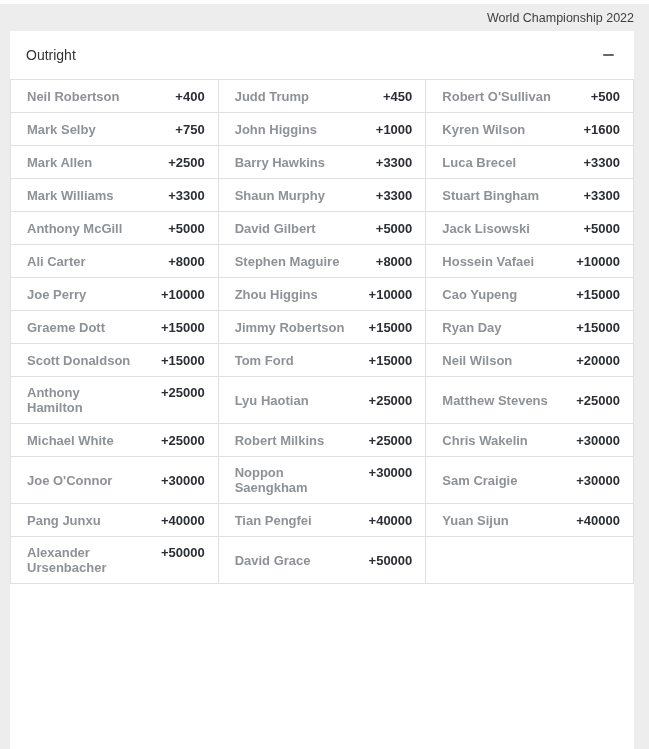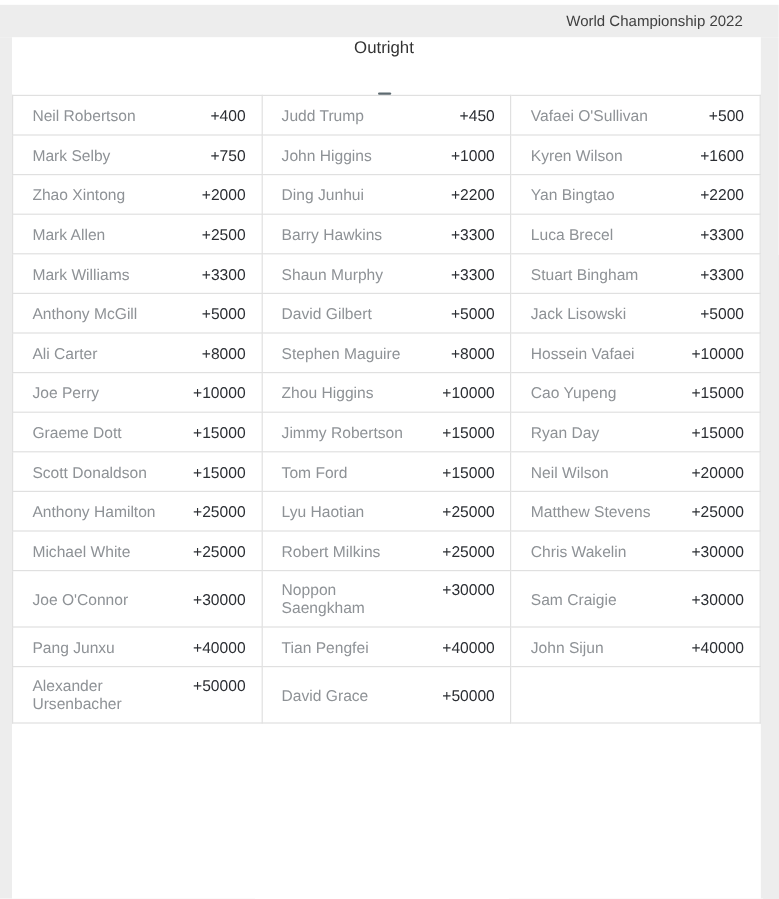--- a/index.html
+++ b/index.html
@@ -15,54 +15,54 @@
   * { margin: 0; padding: 0; box-sizing: border-box; }
   html, body {
     width: 649px; height: 749px; overflow: hidden;
     background: #ffffff;
     font-family: "Liberation Sans", "DejaVu Sans", sans-serif;
   }
   .top-strip { height: 4px; background: #ffffff; }
   .band {
     height: 27px; background: var(--band-bg);
     display: flex; align-items: center; justify-content: flex-end;
-    padding-right: 30px;
+    padding-right: 15px;
   }
   .band-title {
     font-size: 12.5px; color: var(--band-title-text);
   }
   .content {
     background: var(--band-bg);
     padding: 0 15px 0 10px;
     height: 718px;
   }
   .card {
     background: var(--card-bg);
     min-height: 718px;
   }
   .card-header {
     height: 48px;
     display: flex; align-items: center; justify-content: space-between;
     padding: 0 20px 0 16px;
     cursor: pointer;
-    flex-direction: column;
   }
   .card-title {
     font-size: 14px; color: var(--title-text);
   }
   .collapse-glyph {
     display: inline-block;
     width: 11px; height: 2px;
     background: var(--collapse-color);
     border-radius: 1px;
   }
   table.odds-table {
     width: 100%;
     border-collapse: collapse;
     table-layout: fixed;
+    font-weight: bold;
   }
   table.odds-table td {
     border: 1px solid var(--border);
     height: 33px;
     vertical-align: middle;
     padding: 0;
     cursor: pointer;
   }
   table.odds-table td.empty { cursor: default; }
   .cell {
@@ -108,21 +108,21 @@
               </div>
             </td>
             <td>
               <div class="cell">
                 <span class="player">Judd Trump</span>
                 <span class="odds">+450</span>
               </div>
             </td>
             <td>
               <div class="cell">
-                <span class="player">Vafaei O'Sullivan</span>
+                <span class="player">Robert O'Sullivan</span>
                 <span class="odds">+500</span>
               </div>
             </td>
           </tr>
           <tr>
             <td>
               <div class="cell">
                 <span class="player">Mark Selby</span>
                 <span class="odds">+750</span>
               </div>
@@ -136,40 +136,20 @@
             <td>
               <div class="cell">
                 <span class="player">Kyren Wilson</span>
                 <span class="odds">+1600</span>
               </div>
             </td>
           </tr>
           <tr>
             <td>
               <div class="cell">
-                <span class="player">Zhao Xintong</span>
-                <span class="odds">+2000</span>
-              </div>
-            </td>
-            <td>
-              <div class="cell">
-                <span class="player">Ding Junhui</span>
-                <span class="odds">+2200</span>
-              </div>
-            </td>
-            <td>
-              <div class="cell">
-                <span class="player">Yan Bingtao</span>
-                <span class="odds">+2200</span>
-              </div>
-            </td>
-          </tr>
-          <tr>
-            <td>
-              <div class="cell">
                 <span class="player">Mark Allen</span>
                 <span class="odds">+2500</span>
               </div>
             </td>
             <td>
               <div class="cell">
                 <span class="player">Barry Hawkins</span>
                 <span class="odds">+3300</span>
               </div>
             </td>
@@ -368,21 +348,21 @@
               </div>
             </td>
             <td>
               <div class="cell">
                 <span class="player">Tian Pengfei</span>
                 <span class="odds">+40000</span>
               </div>
             </td>
             <td>
               <div class="cell">
-                <span class="player">John Sijun</span>
+                <span class="player">Yuan Sijun</span>
                 <span class="odds">+40000</span>
               </div>
             </td>
           </tr>
           <tr>
             <td>
               <div class="cell">
                 <span class="player">Alexander Ursenbacher</span>
                 <span class="odds">+50000</span>
               </div>

